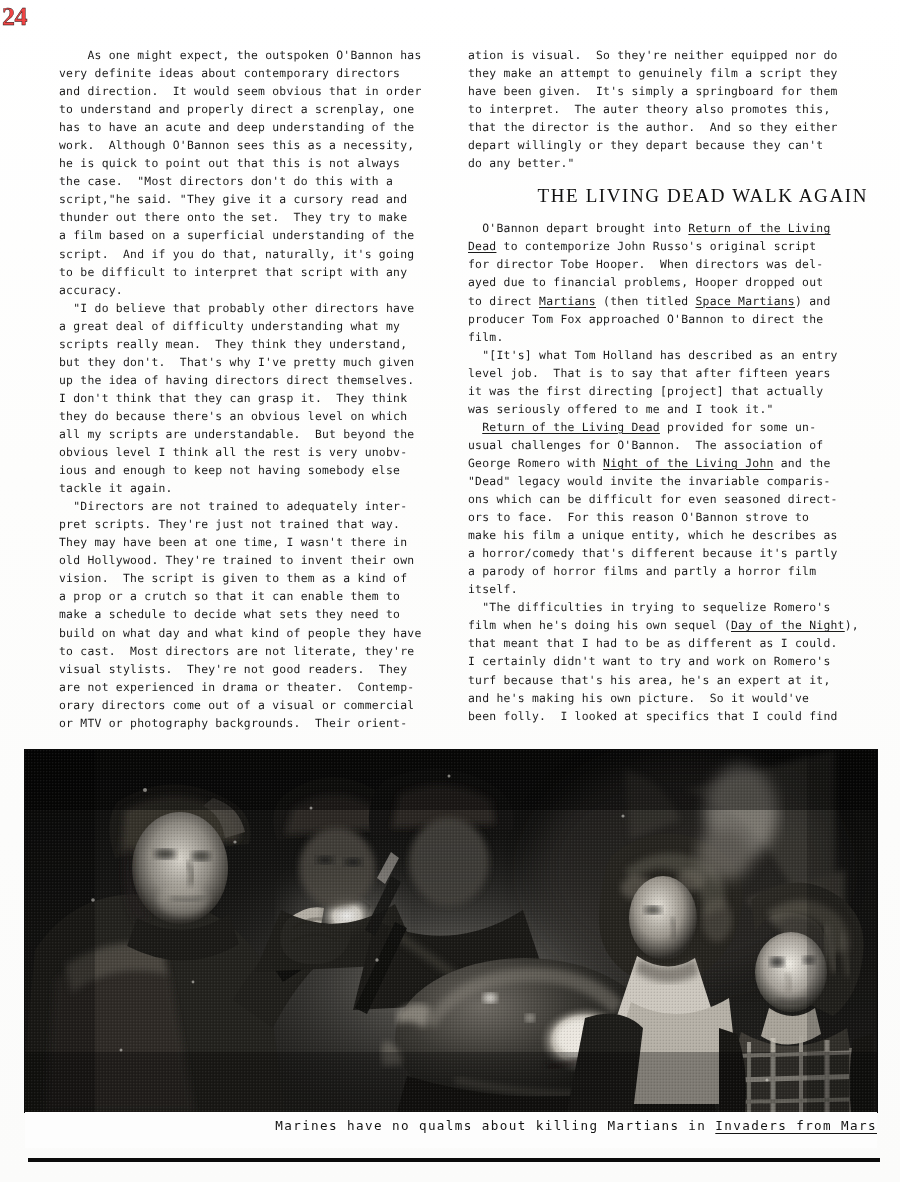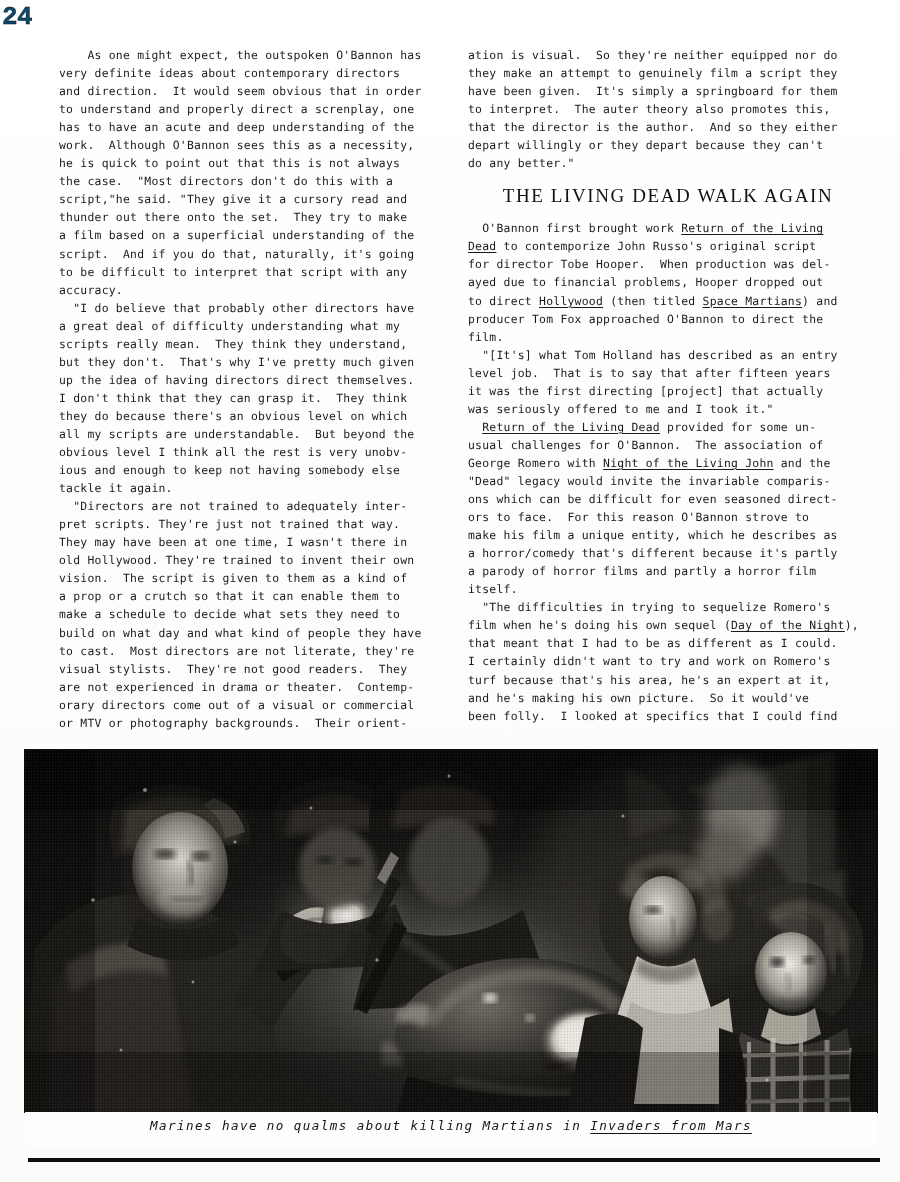--- a/index.html
+++ b/index.html
@@ -16,26 +16,26 @@
     
     background:
       linear-gradient(180deg, #ffffff 0%, #fdfdfc 40%, #fbfbfa 100%);
   }
 
   
   .page-num {
     position: absolute;
     left: 2px;
     top: 2px;
-    font-family: Liberation Mono, monospace;
+    font-family: Liberation Serif, serif;
     font-weight: bold;
     font-size: 26px;
     line-height: 30px;
     letter-spacing: -0.5px;
-    color: #0c4a6e;
+    color: #ef4444;
     -webkit-text-stroke: 0.4px #0a0a0a;
   }
 
   
   .columns {
     position: absolute;
     left: 0;
     top: 46px;
     width: 900px;
     height: 706px;
@@ -66,21 +66,21 @@
     text-underline-offset: 2px;
   }
 
   
   .section-head {
     font-family: "Liberation Serif", "DejaVu Serif", serif;
     font-size: 19px;
     line-height: 30px;
     letter-spacing: 1.6px;
     color: #121212;
-    text-align: center;
+    text-align: right;
     margin: 9px 0 8px 0;
     white-space: nowrap;
   }
 
   
   .photo-wrap {
     position: absolute;
     left: 25px;
     top: 750px;
     width: 852px;
@@ -110,23 +110,22 @@
     top: 1112px;
     width: 852px;
     height: 36px;
     background: #fdfdfd;
   }
   .caption {
     position: absolute;
     left: 0;
     top: 6px;
     width: 852px;
-    text-align: center;
+    text-align: right;
     font-family: "DejaVu Sans Mono", monospace;
-    font-style: italic;
     font-size: 12.6px;
     letter-spacing: 1.4px;
     color: #141414;
     white-space: nowrap;
   }
   .caption u {
     text-decoration: underline;
     text-decoration-thickness: 1px;
     text-underline-offset: 3px;
   }
@@ -194,25 +193,25 @@
     <p>ation is visual.  So they're neither equipped nor do
 they make an attempt to genuinely film a script they
 have been given.  It's simply a springboard for them
 to interpret.  The auter theory also promotes this,
 that the director is the author.  And so they either
 depart willingly or they depart because they can't
 do any better."</p>
 
     <div class="section-head">THE LIVING DEAD WALK AGAIN</div>
 
-    <p><span>  O'Bannon first brought work </span><u class="title">Return of the Living
+    <p><span>  O'Bannon depart brought into </span><u class="title">Return of the Living
 Dead</u><span> to contemporize John Russo's original script
-for director Tobe Hooper.  When production was del-
+for director Tobe Hooper.  When directors was del-
 ayed due to financial problems, Hooper dropped out
-to direct </span><u class="title">Hollywood</u><span> (then titled </span><u class="title">Space Martians</u><span>) and
+to direct </span><u class="title">Martians</u><span> (then titled </span><u class="title">Space Martians</u><span>) and
 producer Tom Fox approached O'Bannon to direct the
 film.</span></p>
 
     <p>  "[It's] what Tom Holland has described as an entry
 level job.  That is to say that after fifteen years
 it was the first directing [project] that actually
 was seriously offered to me and I took it."</p>
 
     <p>&nbsp;&nbsp;<u class="title">Return of the Living Dead</u><span> provided for some un-
 usual challenges for O'Bannon.  The association of

